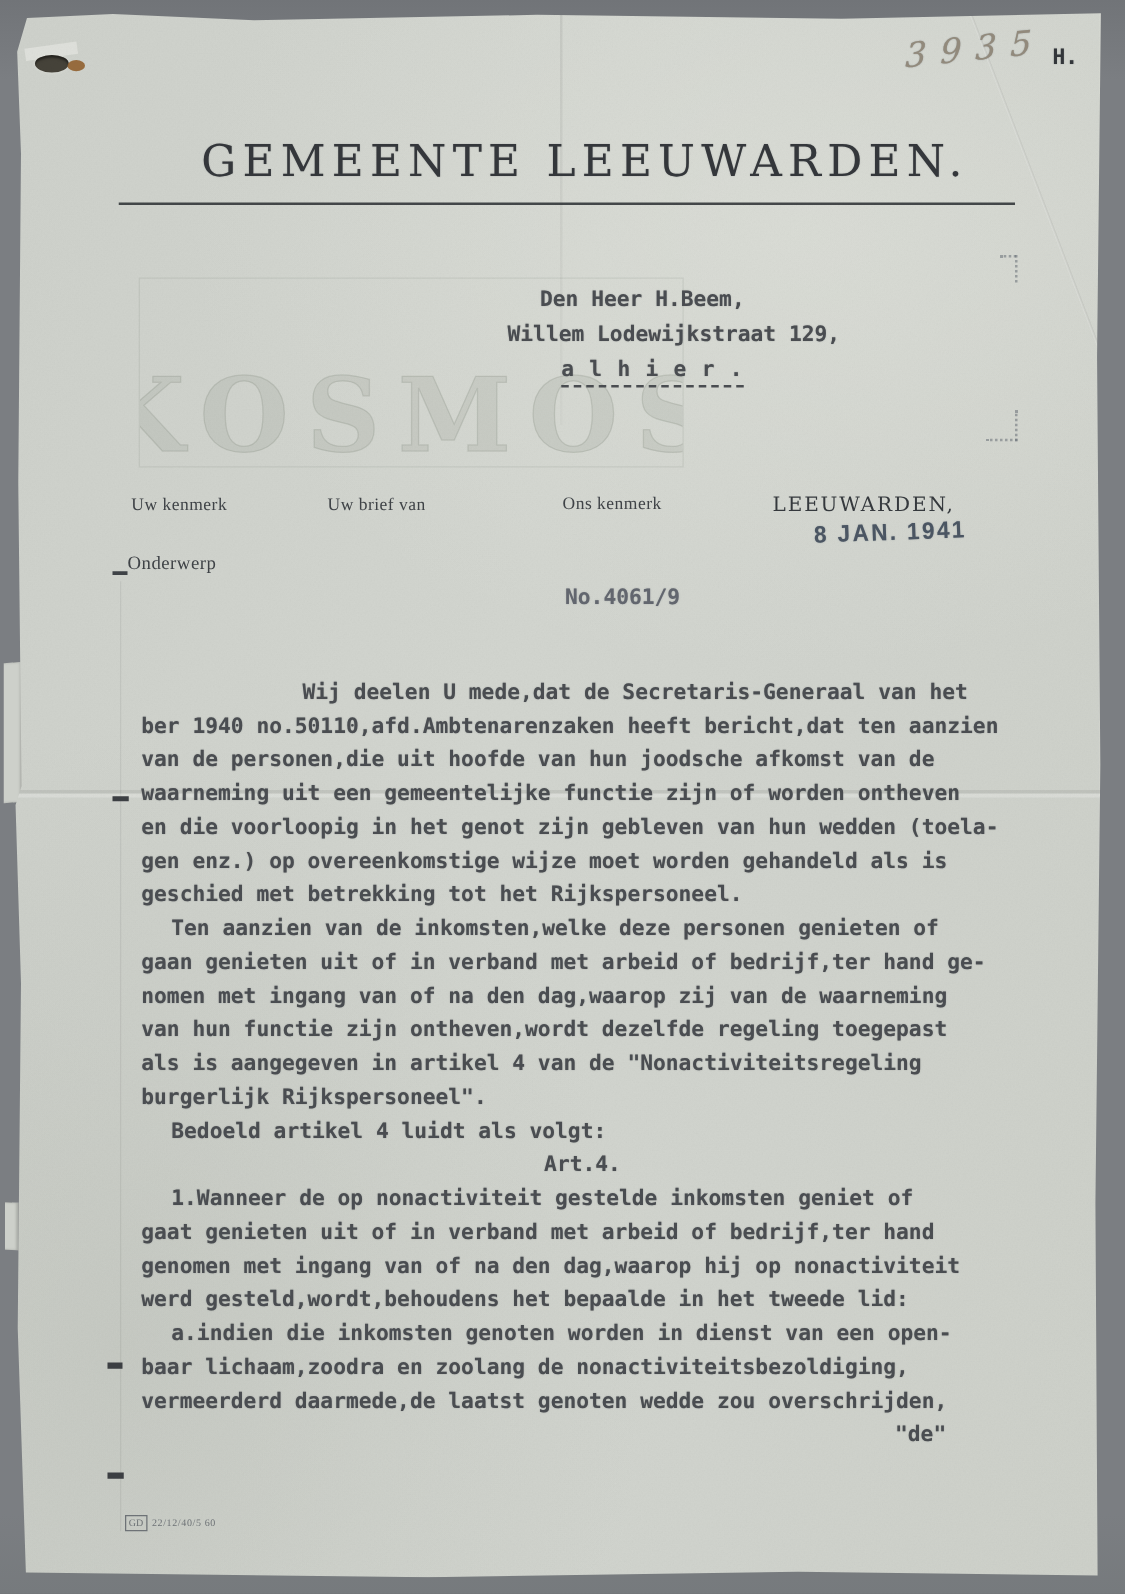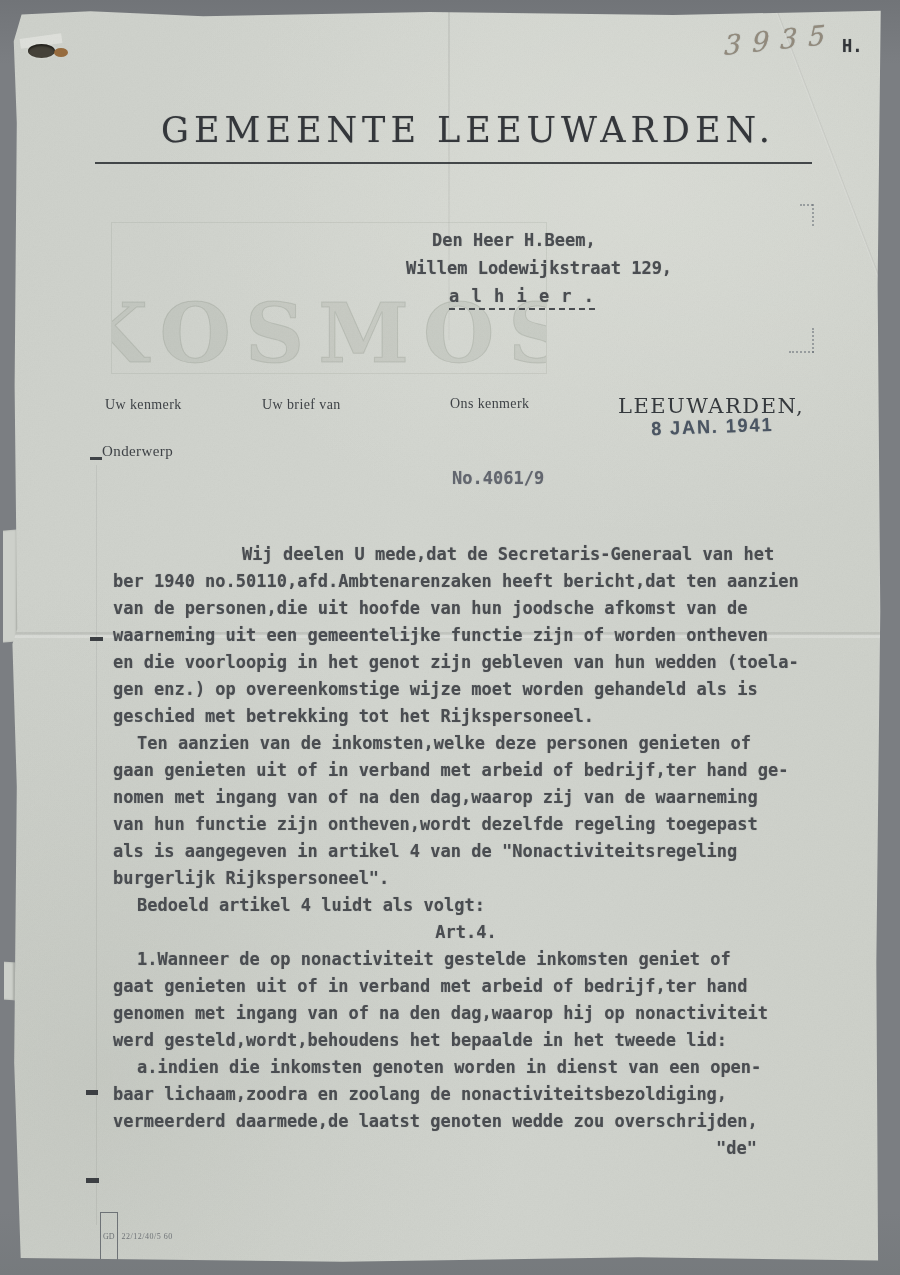--- a/index.html
+++ b/index.html
@@ -31,21 +31,21 @@
   .wmbox{left:99px;top:212px;width:434px;height:150px;border:1px solid rgba(118,126,116,.14);
          display:flex;align-items:flex-end;justify-content:center;overflow:hidden;}
   .wmtext{font-family:"DejaVu Serif",serif;font-weight:bold;font-size:82px;letter-spacing:14px;
           color:rgba(136,143,133,.16);-webkit-text-stroke:1px rgba(118,126,116,.22);line-height:.95;}
   
   .addr1{left:420px;top:220px;text-align:right;} .addr2{left:394px;top:248px;}
   .addr3{left:437px;top:276px;letter-spacing:1px;border-bottom:2px dashed #4a4d51;padding-bottom:2px;text-align:right;}
   
   .lbl{font-family:"Liberation Serif",serif;font-size:14px;color:#3f4347;letter-spacing:.4px;white-space:nowrap;}
   .lbl-uw{left:93px;top:387px;} .lbl-brief{left:250px;top:387px;} .lbl-ons{left:438px;top:386px;}
-  .place{left:606px;top:384px;font-family:"DejaVu Serif",serif;font-size:21px;letter-spacing:1.5px;color:#35393d;}
+  .place{left:606px;top:384px;font-family:"DejaVu Serif",serif;font-size:16px;letter-spacing:1.5px;color:#35393d;}
   .datestamp{left:636px;top:406px;font-family:"Liberation Sans",sans-serif;font-weight:bold;font-size:19px;
              letter-spacing:2px;color:#4b5663;transform:rotate(-2deg) scaleX(.95);text-shadow:0 0 1px rgba(75,86,99,.5);}
   .refno{left:440px;top:410px;color:#63676f;text-shadow:0 0 1px rgba(99,103,111,.5);margin-top:48px;}
   .lbl-ond{left:90px;top:433px;font-size:15px;}
   .ond-dash{left:78px;top:447px;width:12px;height:3px;background:#3f4347;}
   
   .body{left:101px;top:531px;width:706px;}
   .ln{height:27px;line-height:27px;white-space:nowrap;}
   .ln.ind{text-indent:24px;} .ln.deep{text-indent:129px;}
   .ln.ctr{text-align:center;text-indent:0;} .ln.cw{text-indent:603px;}
@@ -54,21 +54,21 @@
   .mdash1{left:78px;top:627px;width:13px;height:4px;}
   .mdash2{left:74px;top:1080px;width:12px;height:5px;}
   .mdash3{left:74px;top:1168px;width:13px;height:5px;}
   
   .wm-vt{left:800px;top:194px;width:0;height:22px;border-left:2px dotted rgba(104,111,118,.55);}
   .wm-ht{left:788px;top:194px;width:13px;height:0;border-top:2px dotted rgba(104,111,118,.55);}
   .wm-vb{left:800px;top:318px;width:0;height:25px;border-left:2px dotted rgba(104,111,118,.55);}
   .wm-hb{left:777px;top:341px;width:25px;height:0;border-top:2px dotted rgba(104,111,118,.55);}
   
   .pcode{left:88px;top:1202px;display:flex;align-items:center;gap:4px;color:rgba(88,93,99,.8);}
-  .pcode .box{border:1px solid rgba(88,93,99,.8);font-size:8px;padding:19px 2px;font-family:"Liberation Serif",serif;}
+  .pcode .box{border:1px solid rgba(88,93,99,.8);font-size:8px;padding:1px 2px;font-family:"Liberation Serif",serif;}
   .pcode .txt{font-size:8px;font-family:"Liberation Serif",serif;letter-spacing:.5px;}
   
   .hole{left:16px;top:34px;width:27px;height:14px;background:#454239;border-radius:50%;
         box-shadow:inset 0 2px 2px rgba(0,0,0,.5), 0 0 3px rgba(227,229,222,.8);}
   .rust{left:42px;top:38px;width:14px;height:9px;background:#91602f;border-radius:50%;opacity:.9;}
   .tear-white{left:8px;top:26px;width:42px;height:10px;background:#e2e4de;transform:rotate(-8deg);opacity:.8;}
   .crease-v1{left:436px;top:0;width:2px;height:330px;background:linear-gradient(180deg,rgba(0,0,0,.07),rgba(0,0,0,.02));}
   .crease-v2{left:84px;top:455px;width:1px;height:760px;background:rgba(0,0,0,.06);}
   .fold-h{left:0;top:622px;width:870px;height:6px;
           background:linear-gradient(180deg,rgba(0,0,0,.09) 0 35%,rgba(255,255,255,.28) 60% 100%);opacity:.8;}

